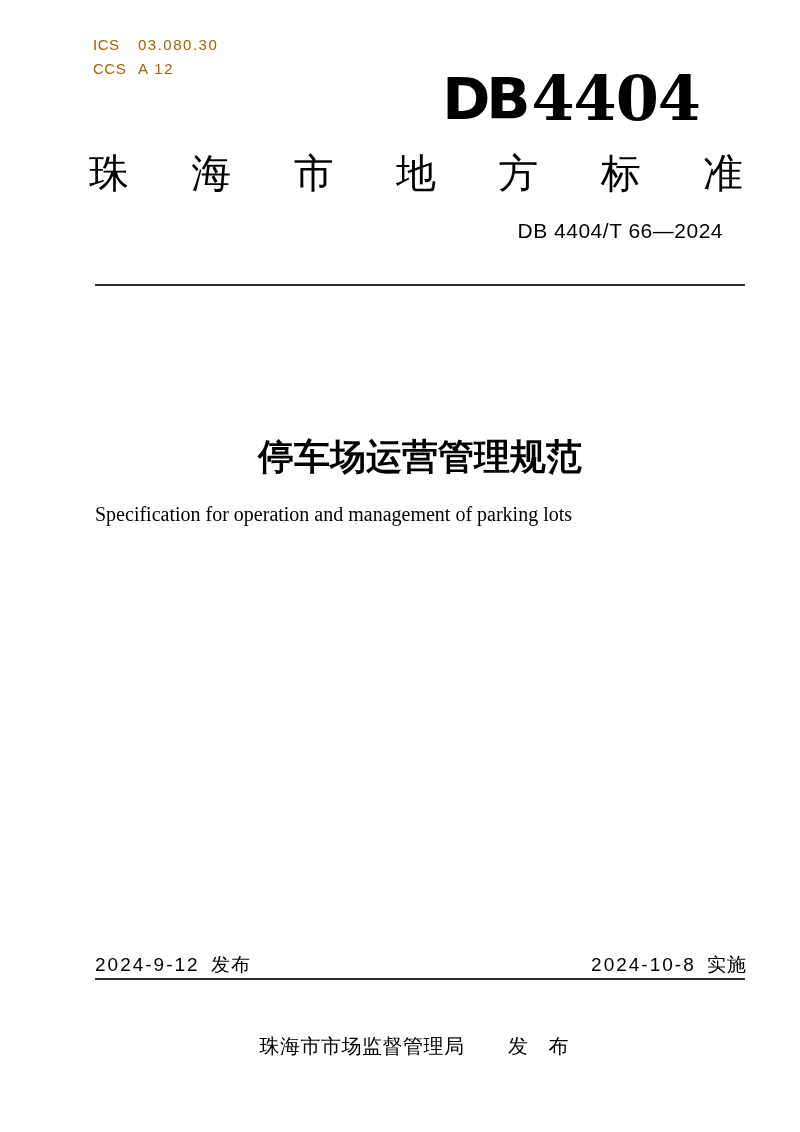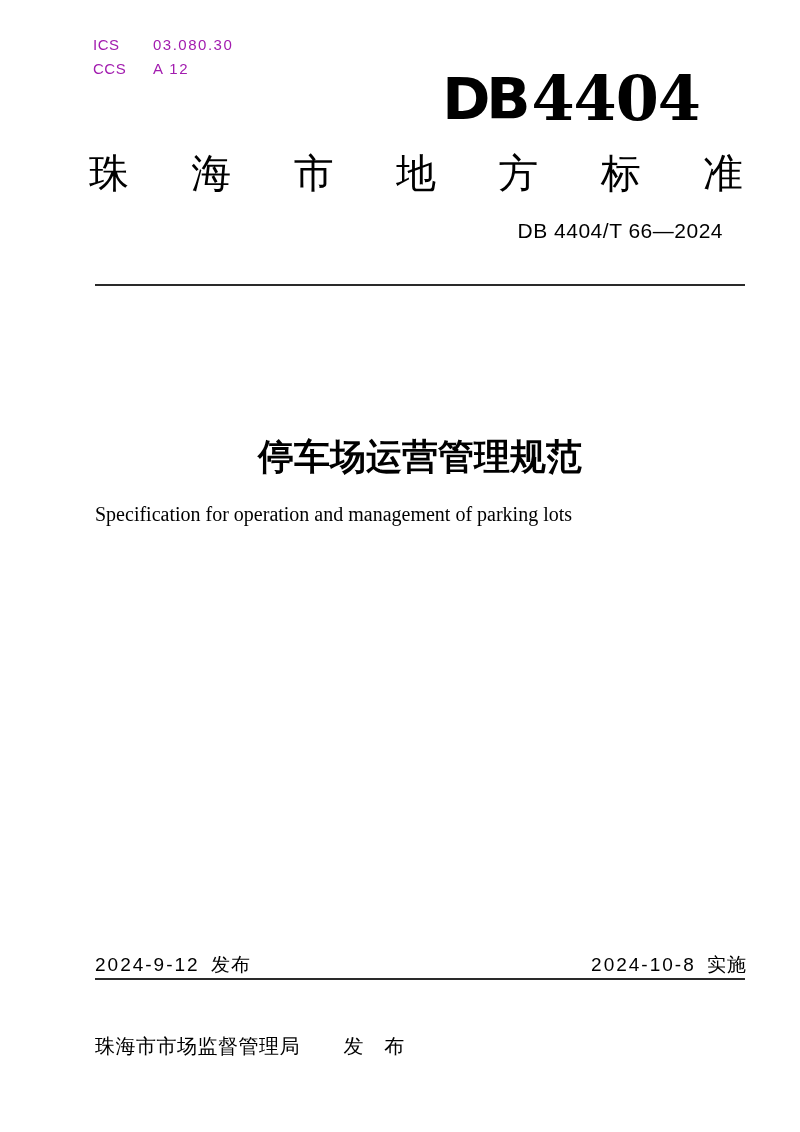--- a/index.html
+++ b/index.html
@@ -9,24 +9,24 @@
     position: relative;
     width: 800px;
     height: 1132px;
     margin: 0 auto;
     background: #ffffff;
     color: #000000;
     overflow: hidden;
   }
 
   
-  .codes { position: absolute; left: 93px; top: 36px; font-size: 15px; color: #a21caf; }
+  .codes { position: absolute; left: 93px; top: 36px; font-size: 15px; color: #a16207; }
   .code-line { display: flex; align-items: baseline; margin-bottom: 7px; letter-spacing: 0.5px; }
   .code-line .code-label { display: inline-block; min-width: 36px; }
-  .code-line .code-value { display: inline-block; margin-left: 24px; letter-spacing: 1.5px; }
+  .code-line .code-value { display: inline-block; margin-left: 9px; letter-spacing: 1.5px; }
 
   
   .db-logo {
     position: absolute;
     top: 68px;
     right: 100px;
     display: flex;
     align-items: center;
     line-height: 1;
     white-space: nowrap;
@@ -115,20 +115,21 @@
   }
   .date-value { letter-spacing: 2px; }
   .date-label { margin-left: 6px; letter-spacing: 1px; }
 
   
   .publisher-row {
     position: absolute;
     left: 95px;
     right: 67px;
     top: 1033px;
+    text-align: center;
     font-size: 20px;
     white-space: nowrap;
   }
   .publisher-name { letter-spacing: 0.5px; }
   .publish-char-1 { margin-left: 38px; }
   .publish-char-2 { margin-left: 15px; }
 </style>
 </head>
 <body>
 

